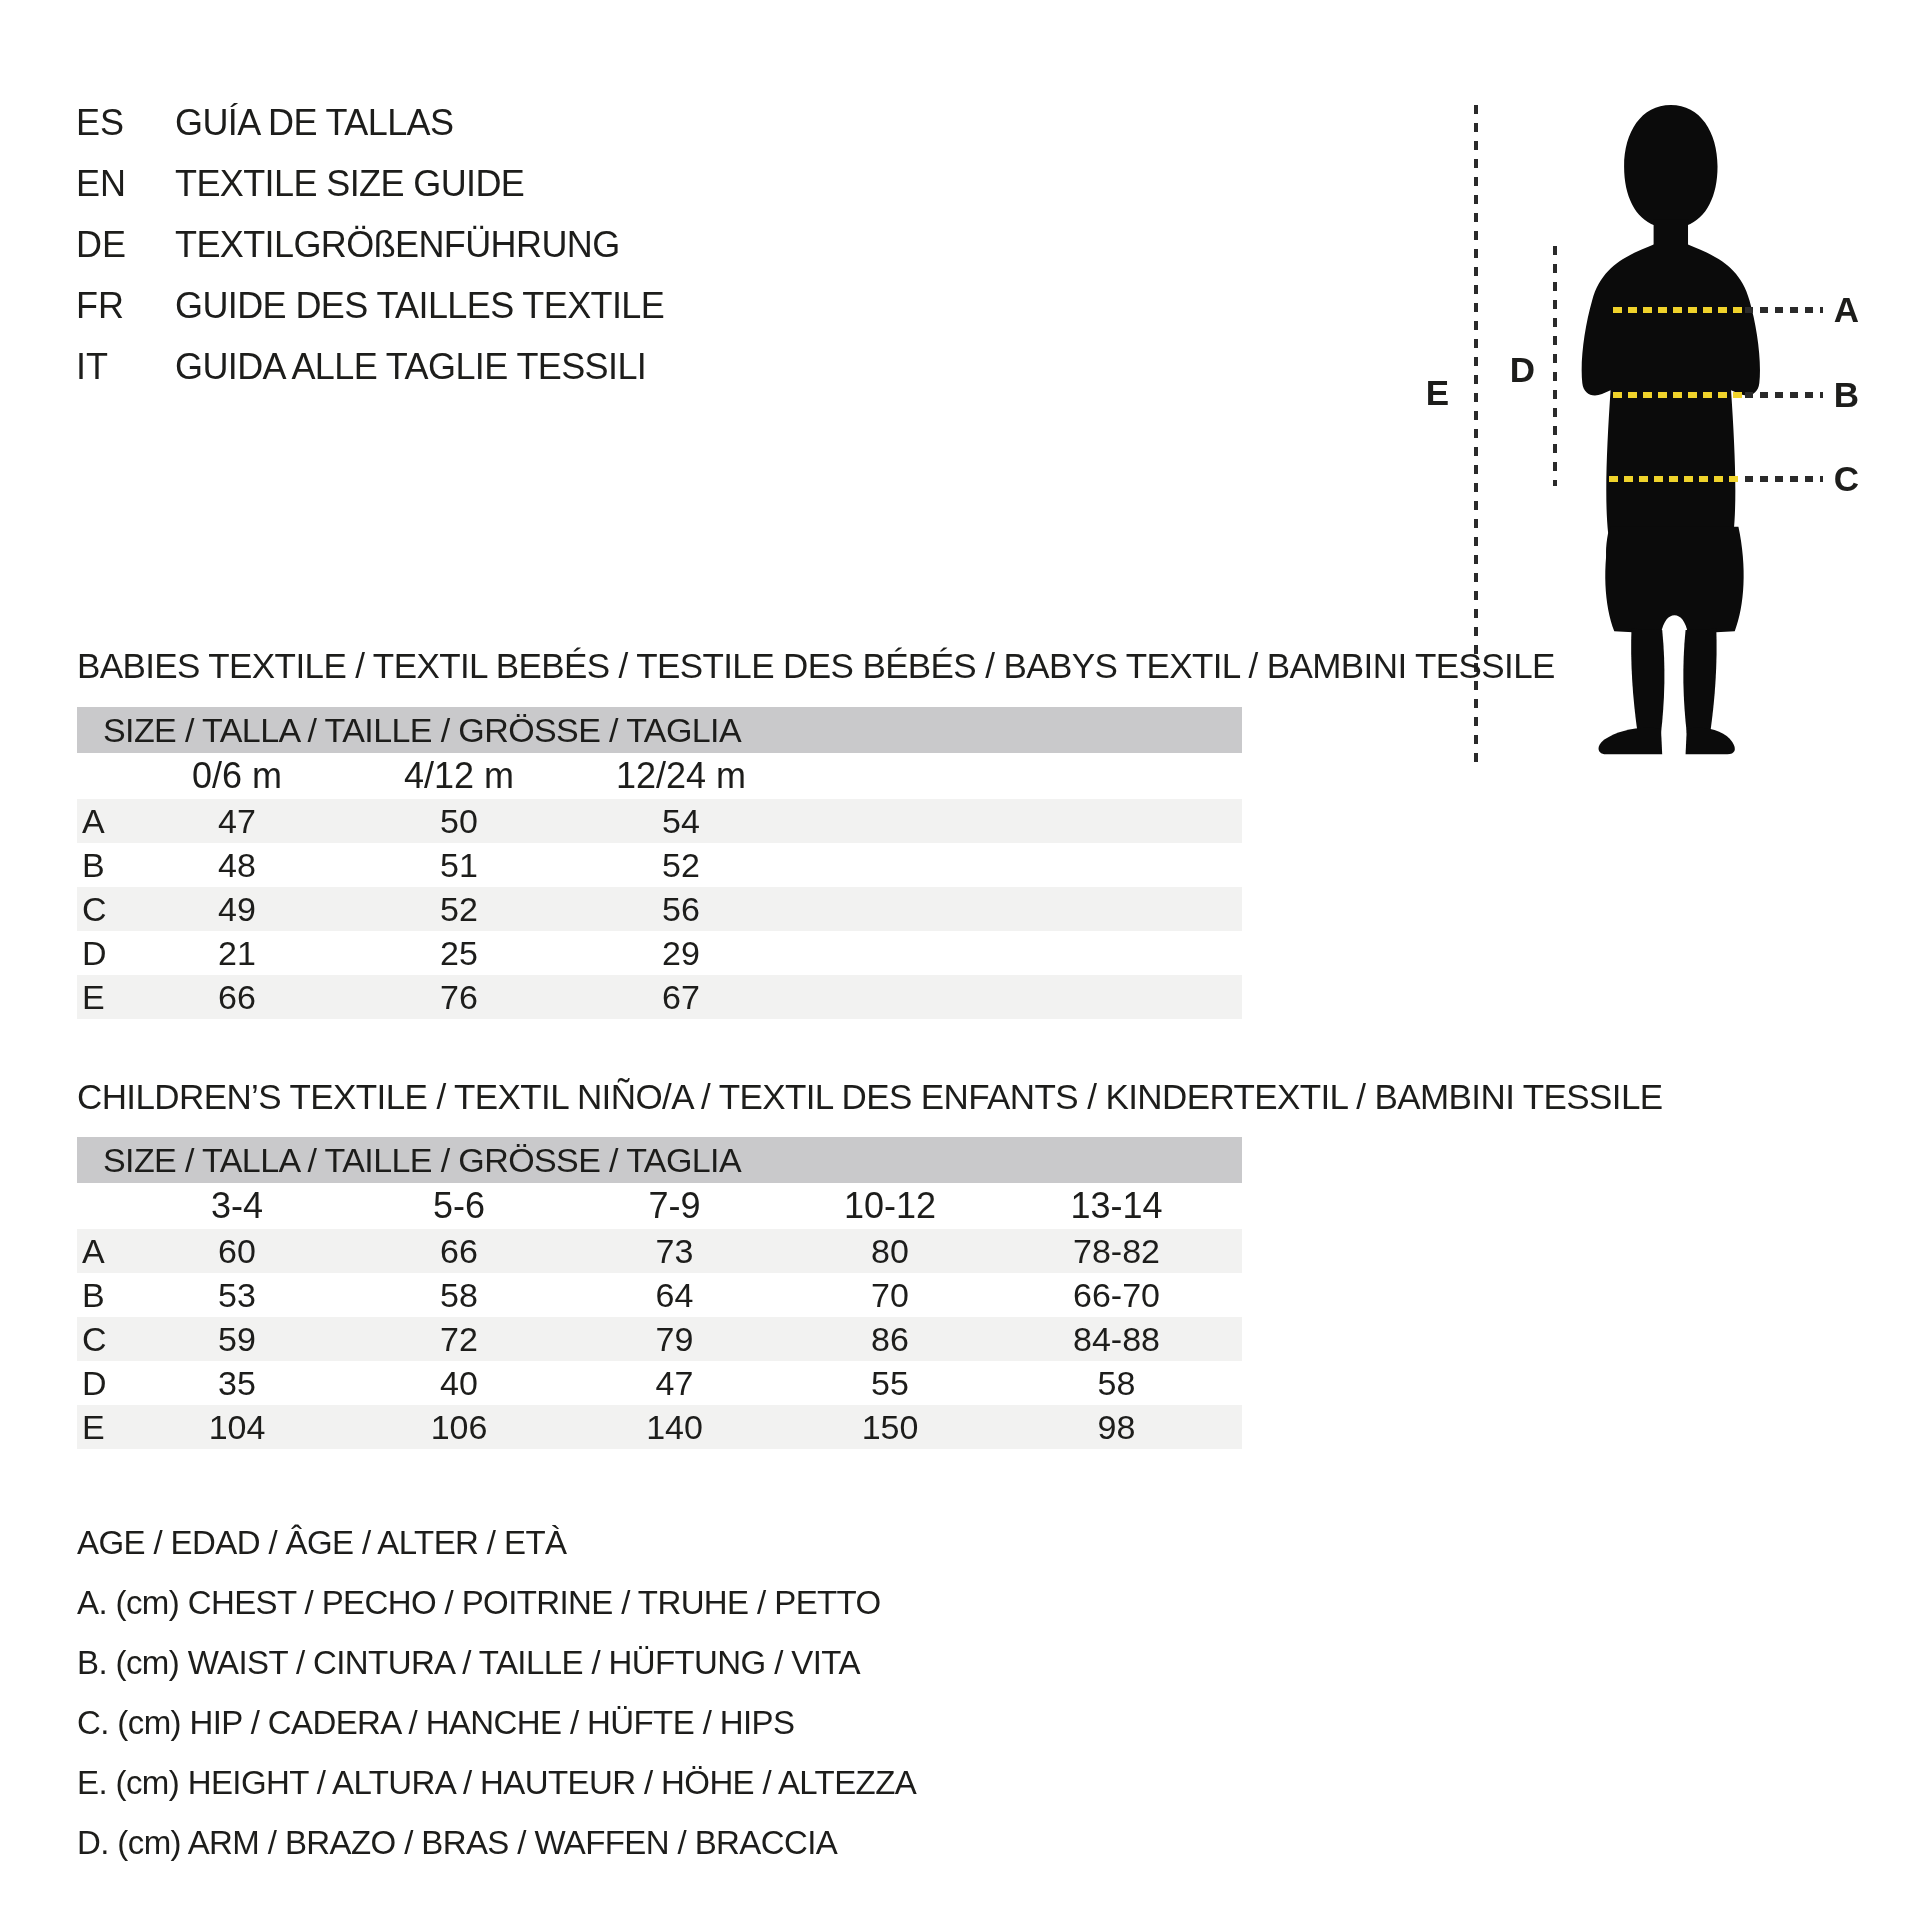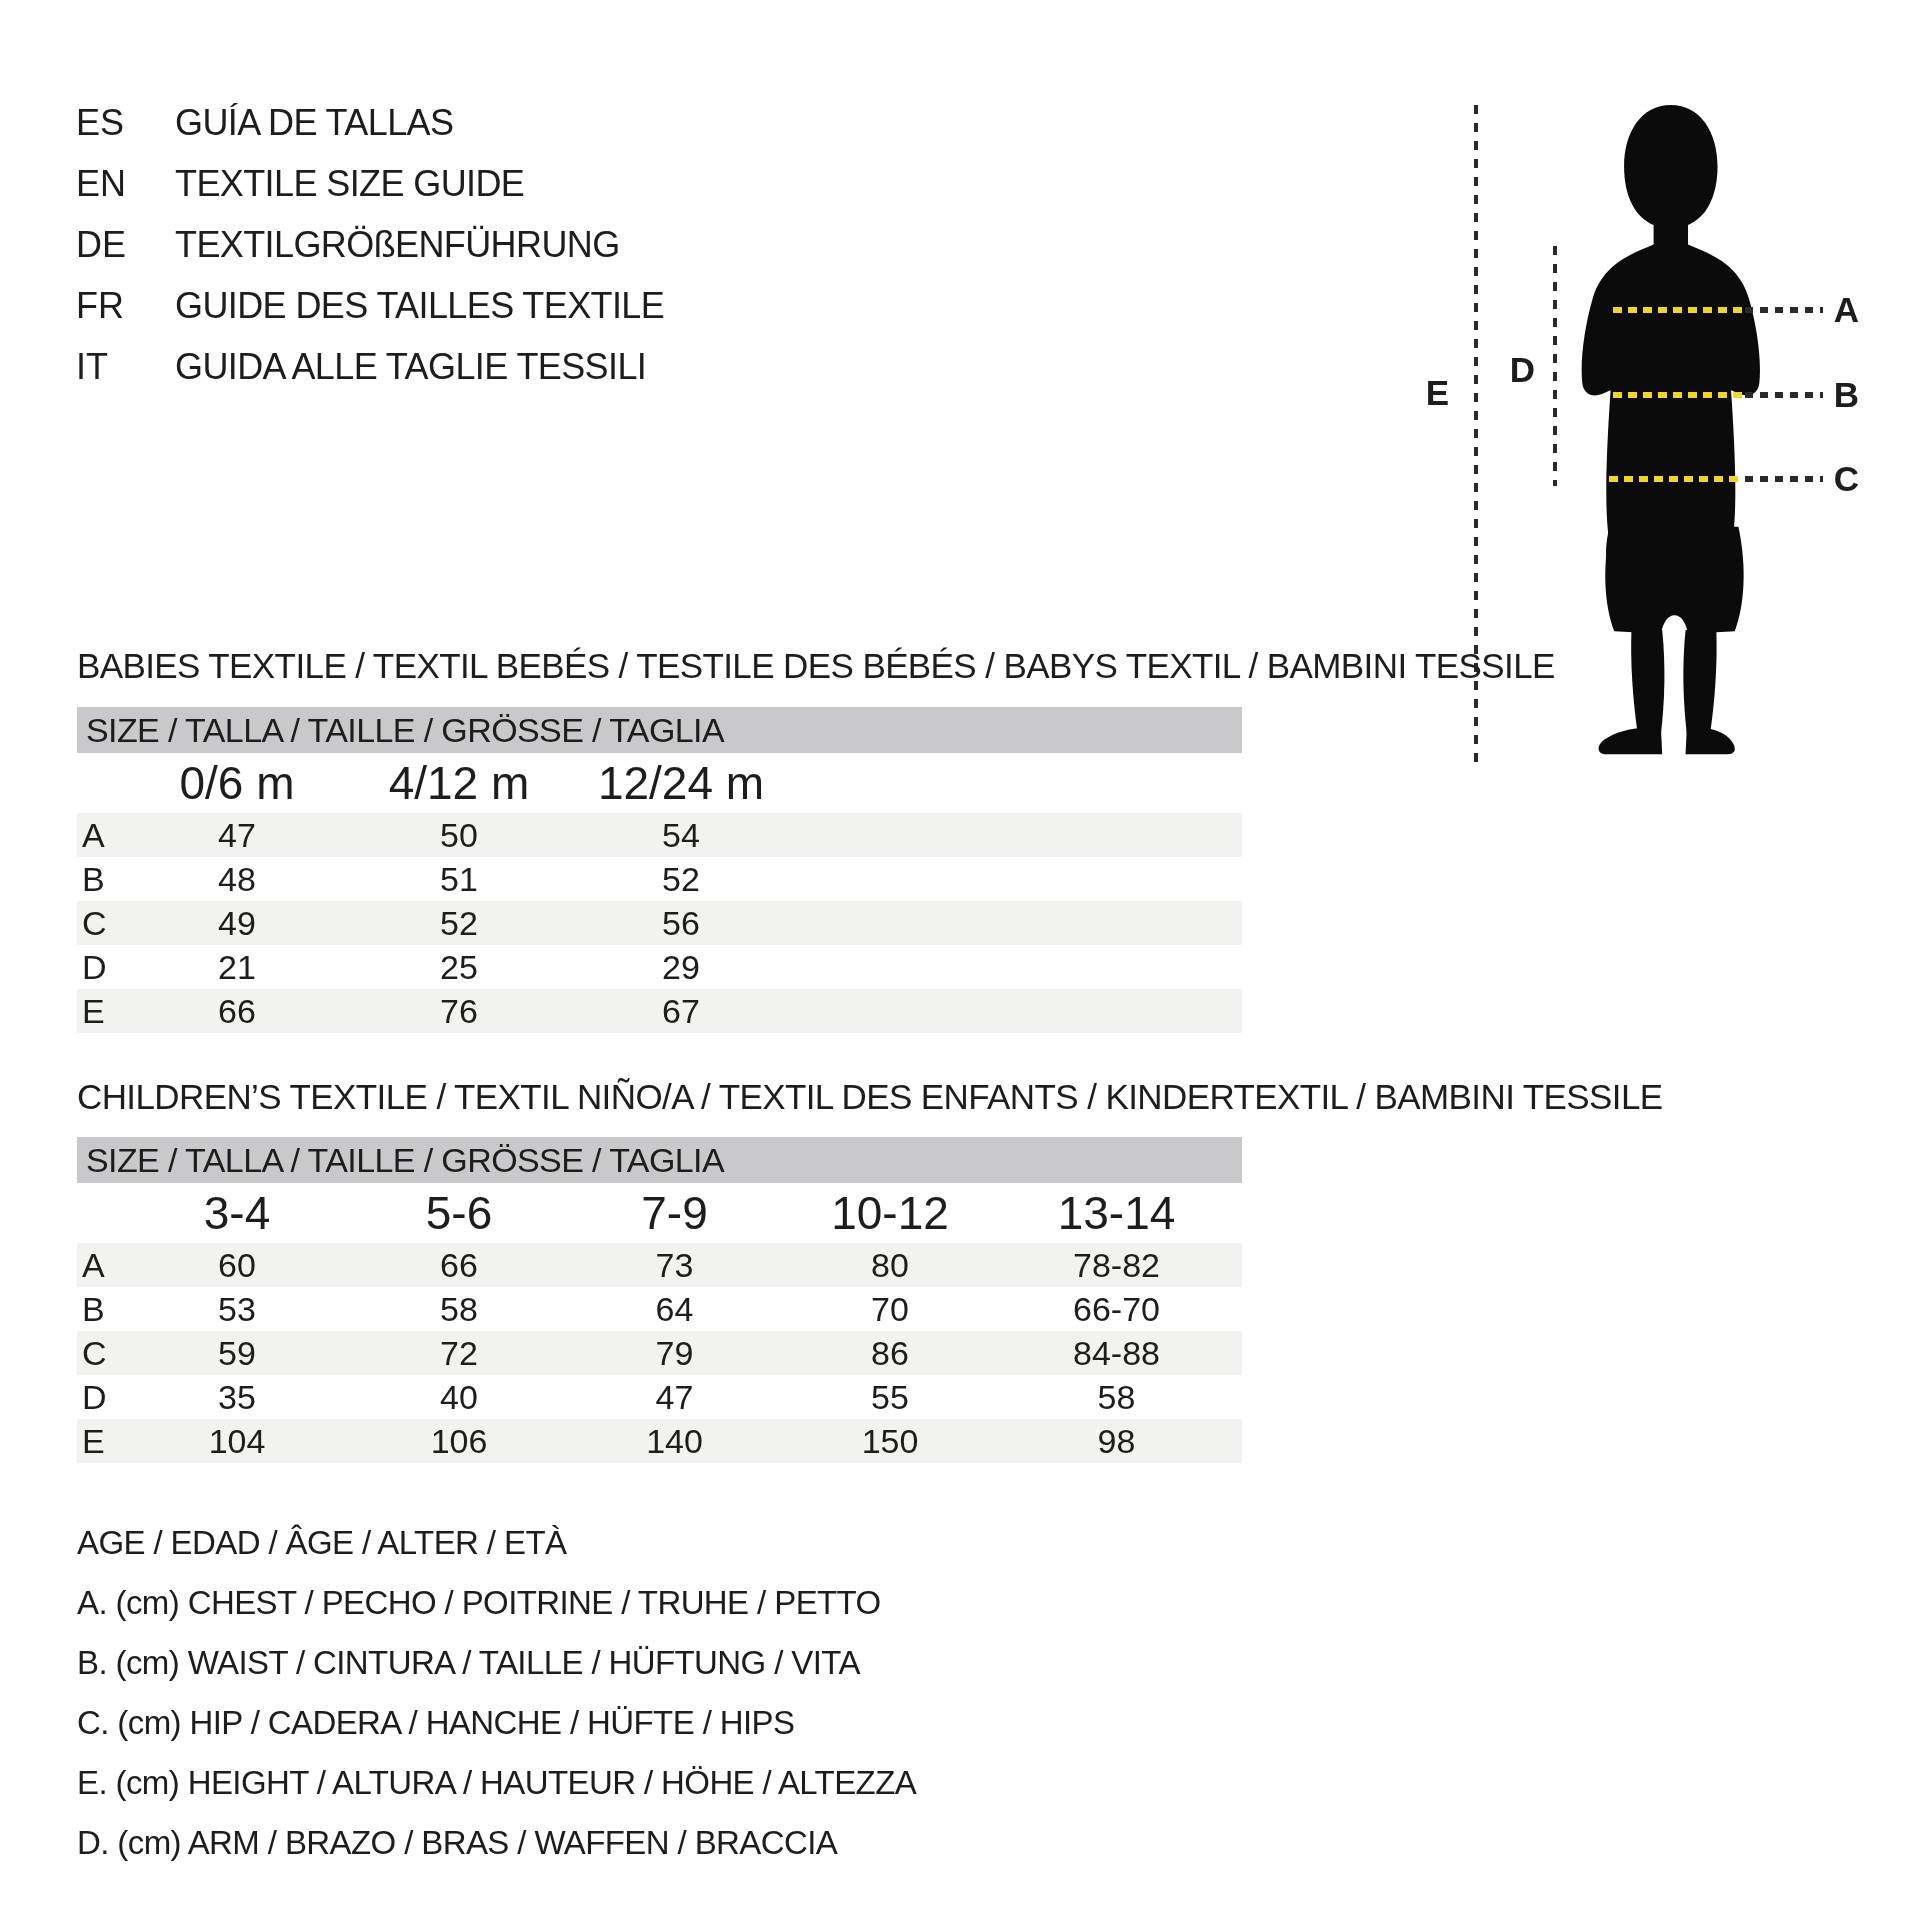--- a/index.html
+++ b/index.html
@@ -28,27 +28,27 @@
   .lang-title{white-space:nowrap}
 
   
   .sec-title{font-size:35px;white-space:nowrap}
 
   
   .tbl{left:77px;width:1165px}
   .tbl-head{
     height:46px;line-height:46px;
     background:var(--header-bg,#c9c9cb);
-    font-size:34px;padding-left:9px;box-sizing:border-box;
+    font-size:34px;padding-left:26px;box-sizing:border-box;
     white-space:nowrap;
   }
   .grid{display:grid;align-items:center}
   .grid.babies{grid-template-columns:49px 222px 222px 222px 1fr}
   .grid.children{grid-template-columns:49px 222px 222px 209px 222px 231px 1fr}
-  .colrow{height:60px;font-size:46px}
+  .colrow{height:46px;font-size:36px}
   .drow{height:44px;font-size:34px}
   .drow.stripe{background:var(--stripe-bg,#f2f2f1)}
   .cell{text-align:center}
   .lab{text-align:left;padding-left:5px}
 
   
   .legend-line{height:60px;line-height:60px;font-size:33px;white-space:nowrap}
 
   
   .vdash{

